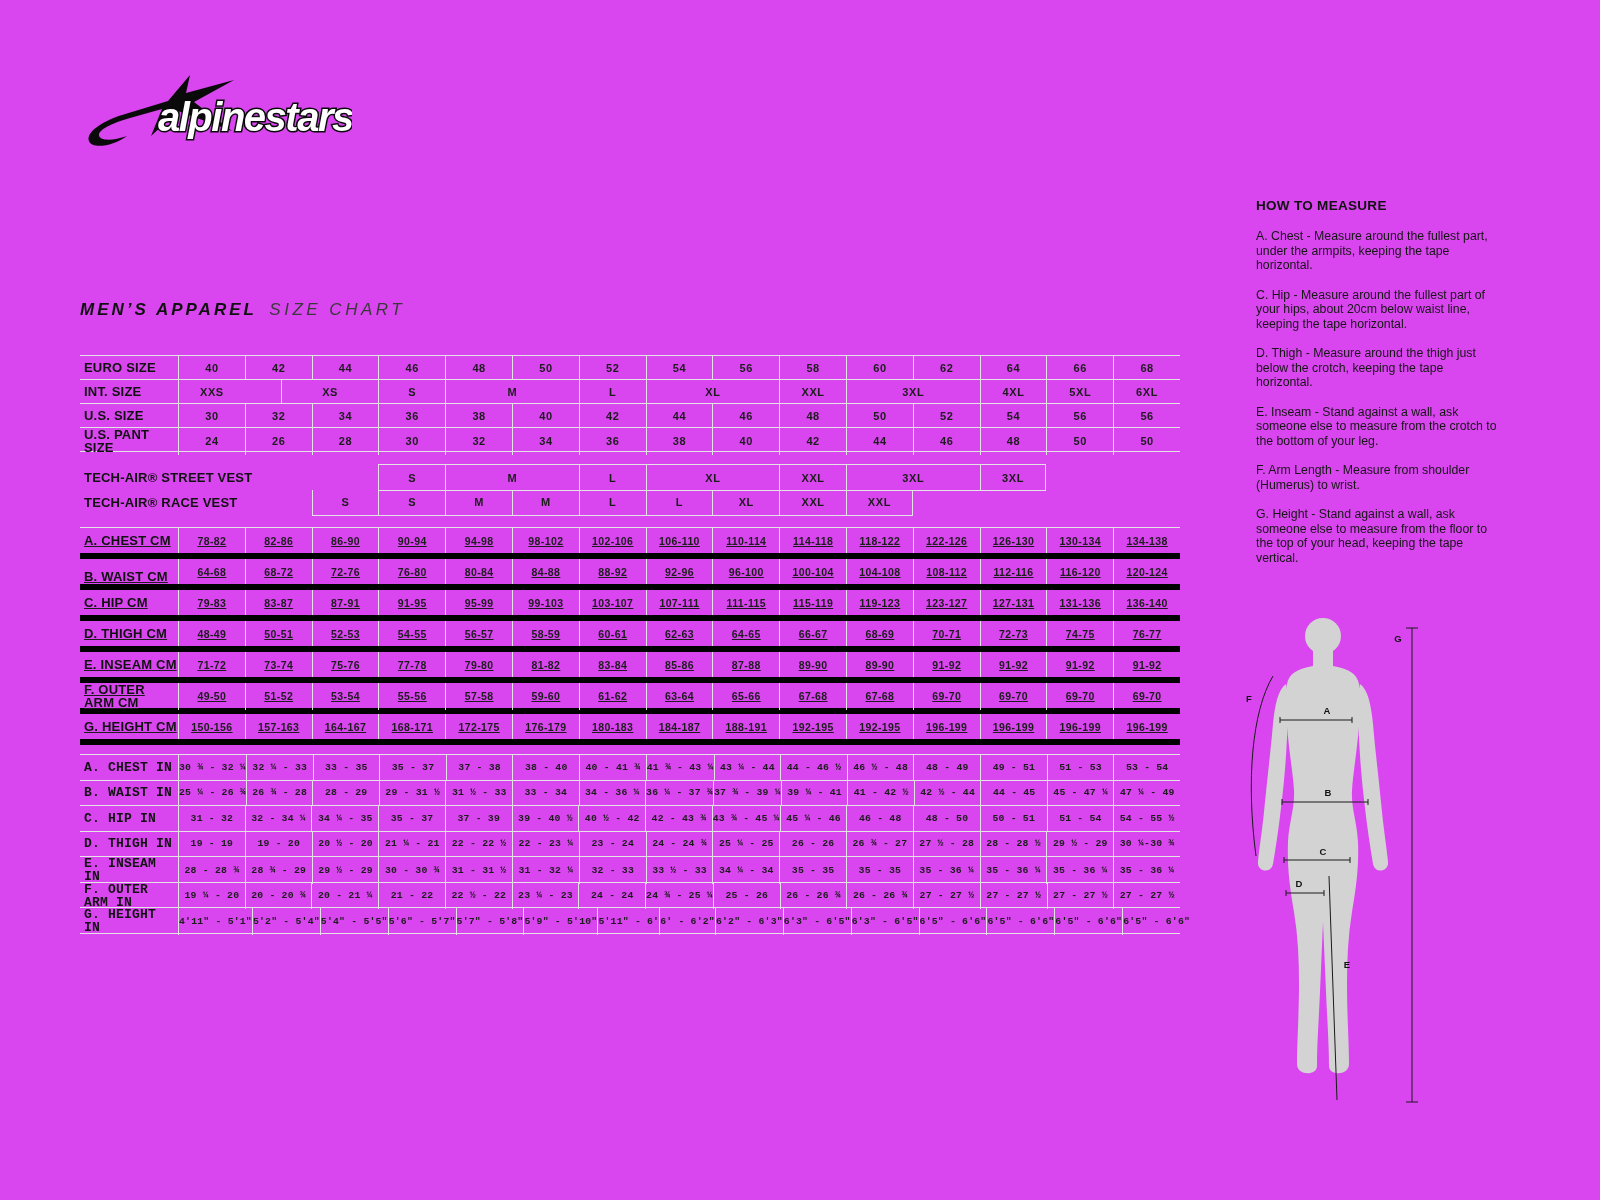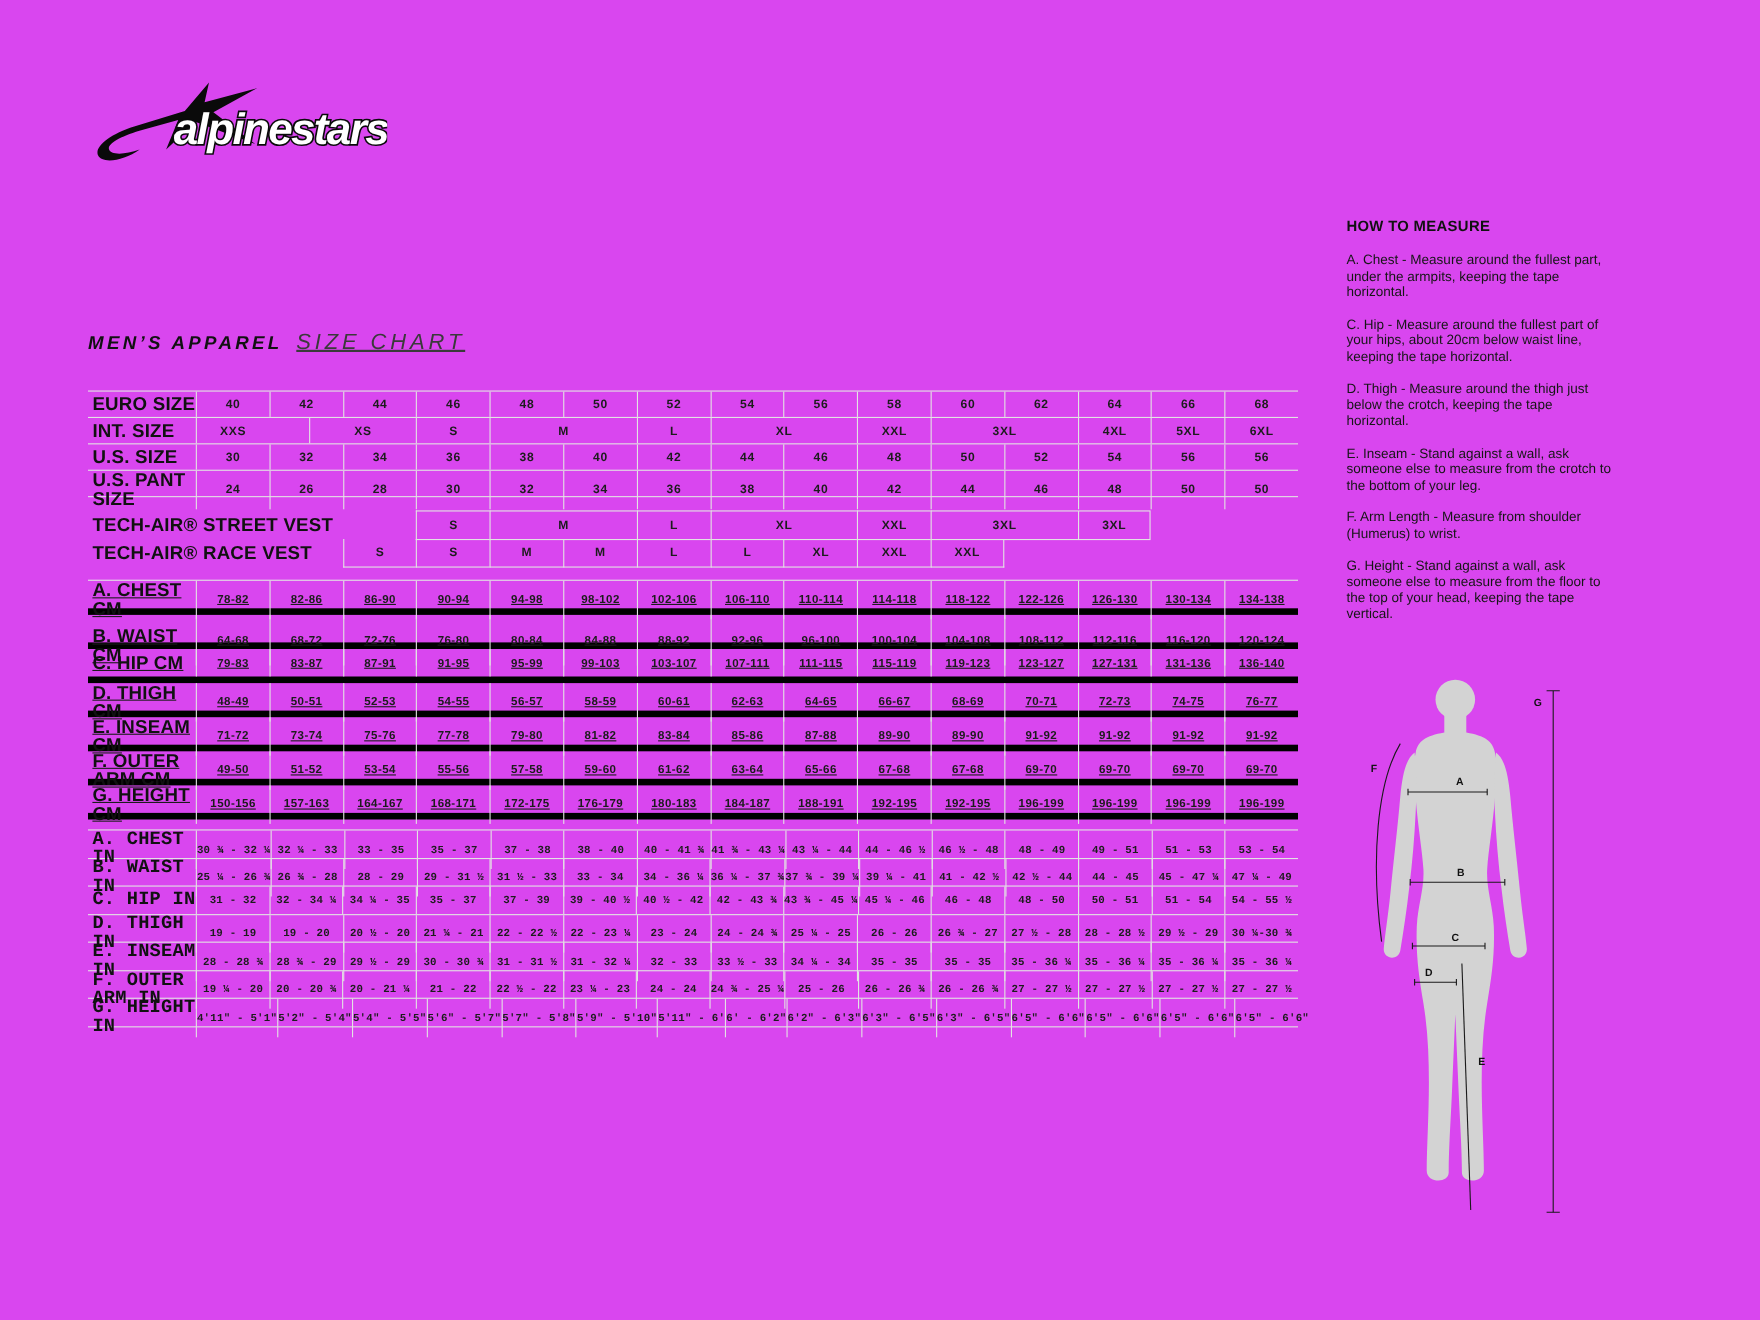--- a/index.html
+++ b/index.html
@@ -6,50 +6,50 @@
   .page{position:relative;width:1600px;height:1200px;background:#d946ef;overflow:hidden;
         font-family:"Liberation Sans",sans-serif;color:#1c1c1c;}
 
   
   .logo{position:absolute;left:82px;top:70px;width:270px;height:80px;}
   .logo svg{width:100%;height:100%;}
 
   
   .title{position:absolute;left:80px;top:300px;font-style:italic;white-space:nowrap;}
   .t-main{font-weight:700;font-size:17px;letter-spacing:3px;color:#111;}
-  .t-sub{font-weight:400;font-size:20px;letter-spacing:3.5px;color:#3a3a3a;margin-left:8px;text-decoration:underline;}
+  .t-sub{font-weight:400;font-size:17px;letter-spacing:3.5px;color:#3a3a3a;margin-left:8px;}
 
   
   .size-table{position:absolute;left:80px;top:355px;width:1100px;}
   .trow{display:grid;grid-template-columns:98px repeat(15,1fr);align-items:center;}
   .tsection{width:100%;}
   .sec-sizes{border-top:1px solid #e3e3e3;}
   .sec-cm,.sec-in{border-top:1px solid #e3e3e3;}
   .sec-sizes .trow{height:23px;border-bottom:1px solid #e3e3e3;}
   .sec-techair{margin-top:13px;}
   .sec-techair .trow{height:25px;}
   .sec-cm{margin-top:12px;}
   .sec-cm .trow{height:25px;border-bottom:6px solid #000000;text-decoration:underline;}
   .sec-in{margin-top:9px;}
   .sec-in .trow{height:24.5px;border-bottom:1px solid #e3e3e3;font-family:Liberation Mono, monospace;}
 
-  .tlabel{font-weight:700;font-size:17px;line-height:1.02;padding-left:4px;
+  .tlabel{font-weight:700;font-size:13px;line-height:1.02;padding-left:4px;
           letter-spacing:0.2px;color:#111;white-space:normal;}
   .tcell{height:100%;display:flex;align-items:center;justify-content:center;
          font-weight:700;font-size:10.5px;letter-spacing:0.4px;white-space:nowrap;color:#1c1c1c;}
   .sec-sizes .tcell,.sec-techair .tcell{font-size:11px;letter-spacing:0.6px;}
   .sec-in .tcell{font-size:9.8px;letter-spacing:0.2px;}
   .sec-sizes .tcell.val,.sec-cm .tcell.val,.sec-in .tcell.val{border-left:1px solid #e3e3e3;}
   .sec-techair .tcell.val{border-left:1px solid #e3e3e3;border-bottom:1px solid #e3e3e3;}
   .sec-techair .vt-first.val{border-top:1px solid #e3e3e3;}
   .sec-techair .cap-right{border-right:1px solid #e3e3e3;}
   .tcell.blank{border:none;}
 
   
-  .measure{position:absolute;left:1224px;top:198px;width:242px;}
+  .measure{position:absolute;left:1256px;top:198px;width:242px;}
   .measure h2{font-size:13.5px;font-weight:700;margin:0 0 16px 0;letter-spacing:0.3px;color:#111;}
   .m-item{font-size:12.3px;line-height:1.18;margin:0 0 15px 0;color:#161616;}
 
   
   .figure{position:absolute;left:1228px;top:616px;width:205px;height:500px;}
   .figure svg{width:100%;height:100%;}
   .fl{font-family:"Liberation Sans",sans-serif;font-size:9.5px;font-weight:700;fill:#111;}
 
   
   .footer{position:absolute;left:82px;top:1068px;font-size:12.3px;line-height:1.35;color:#222;}

